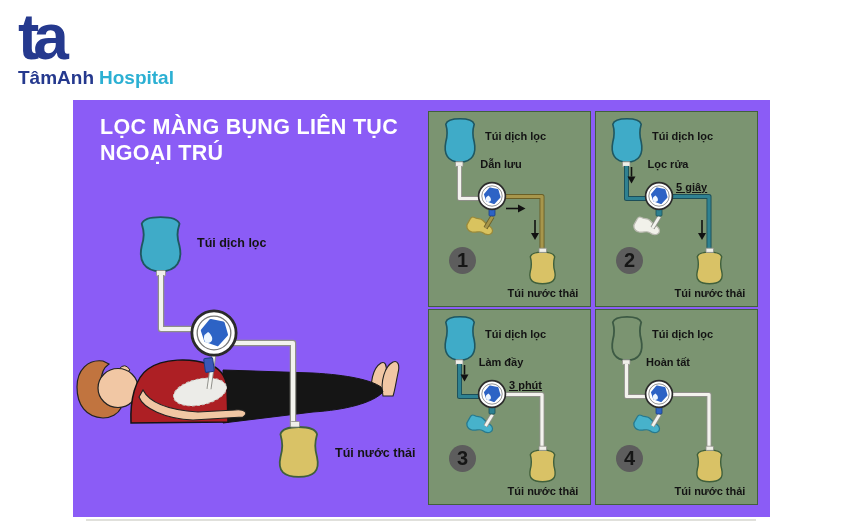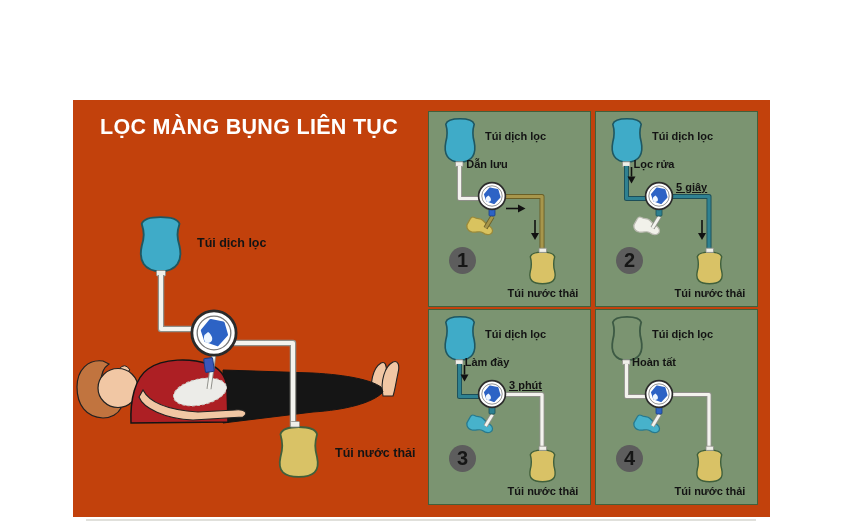--- a/index.html
+++ b/index.html
@@ -5,36 +5,36 @@
   html,body{margin:0;padding:0;background:#fff;}
   .stage{position:relative;width:847px;height:529px;background:#ffffff;overflow:hidden;
          font-family:"Liberation Sans",sans-serif;}
   
   .logo{position:absolute;left:18px;top:4px;}
   .logo-mark{font-size:64px;font-weight:bold;letter-spacing:-6px;color:#25398e;line-height:66px;}
   .logo-text{font-size:19px;font-weight:bold;margin-top:-3px;}
   .logo-navy{color:#25398e;}
   .logo-cyan{color:#2cb0d3;margin-left:5px;}
   
-  .board{position:absolute;left:73px;top:100px;width:697px;height:417px;background:#c2410c;}
+  .board{position:absolute;left:73px;top:100px;width:697px;height:417px;background:#8b5cf6;}
   .title{position:absolute;left:27px;top:14px;color:#ffffff;font-size:21.5px;font-weight:bold;
          line-height:26px;letter-spacing:.3px;white-space:nowrap;}
   .main-art{position:absolute;left:0;top:0;width:697px;height:417px;}
   .lbl{position:absolute;font-weight:bold;color:#141414;white-space:nowrap;}
   .main-supply{left:124px;top:136px;font-size:12.5px;}
   .main-waste{left:262px;top:346px;font-size:12.5px;}
   
   .panel{position:absolute;width:163px;height:196px;background:#7b9471;
          border:1.5px solid #42603c;box-sizing:border-box;}
   .p1{left:355px;top:11px;} .p2{left:522px;top:11px;}
   .p3{left:355px;top:209px;} .p4{left:522px;top:209px;}
   .art{position:absolute;left:0;top:0;width:160px;height:193px;}
   .plbl{position:absolute;font-weight:bold;font-size:11px;color:#131313;white-space:nowrap;}
   .supply{left:56px;top:18px;}
-  .action{left:16px;top:46px;width:84px;text-align:center;}
+  .action{left:30px;top:46px;width:84px;text-align:center;}
   .duration{left:80px;top:69px;width:64px;text-decoration:underline;}
   .waste{left:64px;top:175px;width:100px;text-align:center;}
   .badge{position:absolute;left:20px;top:135px;width:27px;height:27px;border-radius:50%;
          background:#5d5d5d;color:#161616;font-size:20px;font-weight:bold;
          display:flex;align-items:center;justify-content:center;}
   .bottom-line{position:absolute;left:86px;top:519px;width:670px;height:2px;background:#e0e0db;}
   .defs-holder{position:absolute;width:0;height:0;}
 </style>
 </head>
 <body>
@@ -48,20 +48,26 @@
       <path id="blob" d="M3.5,7 C0.5,10.5 1.5,15.5 7,17 C11,18 14.5,15.5 17.5,17.5 C19.5,19 22.5,20.5 25.5,19 C28.5,17.5 28,13.5 25,11.5 C22,9.5 20.5,8.5 18,5.5 C15.5,2.5 12.5,4.5 9.5,2.5 C6.5,0.8 5.5,3.5 3.5,7 Z"></path>
       <g id="valve">
         <circle r="13.4" fill="#ffffff" stroke="#2b2b2b" stroke-width="1.7"></circle>
         <circle r="10.2" fill="#ffffff" stroke="#777777" stroke-width="0.8"></circle>
         <path d="M-7,-1.5 L-2,-7.5 L5.5,-6 L7.5,1 L2,7 L-5,4.5 Z" fill="#2d63c5" stroke="#2d63c5" stroke-width="2" stroke-linejoin="round"></path>
         <path d="M-5.8,1.2 C-7,4.8 -4.6,7 -2.2,5.6 C0,4.4 -1.2,1 -3.6,-0.6 Z" fill="#eef6ff"></path>
       </g>
     </defs>
   </svg>
 
+  <div class="logo">
+    <div class="logo-mark">ta</div>
+    <div class="logo-text">
+      <span class="logo-navy">TâmAnh</span><span class="logo-cyan">Hospital</span>
+    </div>
+  </div>
 
   <div class="board">
 
     <svg class="main-art" viewBox="0 0 697 417">
 
       <g>
         <path d="M30,261 C15,259 4,270 4,287 C4,305 13,317 30,318 C38,318 45,314 48,308 C36,300 28,294 28,282 C28,274 30,268 36,264 Z" fill="#c1743f" stroke="#222" stroke-width="1.2"></path>
         <path d="M46,269 Q52,262 57,270 L50,275 Z" fill="#f1c7a4" stroke="#222" stroke-width="1"></path>
         <ellipse cx="45" cy="288" rx="20" ry="19.5" fill="#f1c7a4" stroke="#222" stroke-width="1.2"></ellipse>
         <path d="M300,298 C296,283 300,268 308,263 C312,261 314,265 313,272 C312,279 312,286 311,292 Z" fill="#f1c7a4" stroke="#222" stroke-width="1.1"></path>
@@ -82,20 +88,21 @@
       <rect x="217.5" y="321.5" width="9" height="5.5" rx="1" fill="#efefe9" stroke="#8e8e88" stroke-width="0.8"></rect>
 
       <path d="M141,254 L136,289" stroke="#8f8f89" stroke-width="5"></path>
       <path d="M141,254 L136,289" stroke="#f3f3ee" stroke-width="3"></path>
       <rect x="131.5" y="258" width="9" height="14" rx="1.5" fill="#3a57b8" stroke="#1b3a80" transform="rotate(-8 136 265)"></rect>
       <use href="#valve" transform="translate(141,233) scale(1.65)"></use>
     </svg>
 
     <div class="title">
       <div>LỌC MÀNG BỤNG LIÊN TỤC</div>
+      <div>NGOẠI TRÚ</div>
     </div>
     <span class="lbl main-supply">Túi dịch lọc</span>
     <span class="lbl main-waste">Túi nước thải</span>
 
     <div class="panel p1">
       <svg class="art" viewBox="0 0 160 193">
         <use href="#bagS" transform="translate(14,6)" fill="#3fabc8" stroke="#1f5761" stroke-width="1.6"></use>
         <rect x="26.5" y="49.8" width="7.5" height="4.6" rx="0.5" fill="#efefe9" stroke="#8e8e88" stroke-width="0.8"></rect>
         <polyline points="30.5,54 30.5,86.5 51,86.5" fill="none" stroke="#8f8f89" stroke-width="5" stroke-linejoin="round"></polyline>
         <polyline points="30.5,54 30.5,86.5 51,86.5" fill="none" stroke="#f3f3ee" stroke-width="3.2" stroke-linejoin="round"></polyline>

